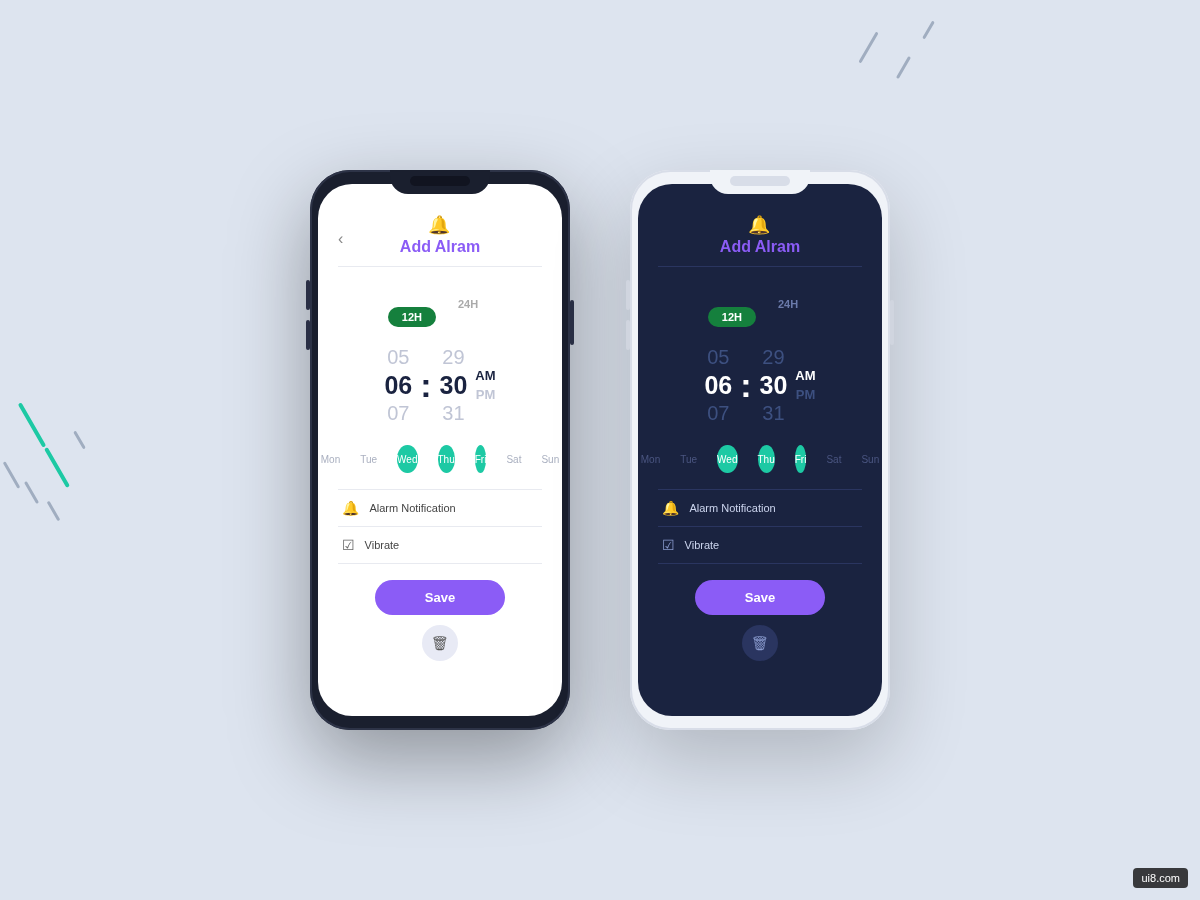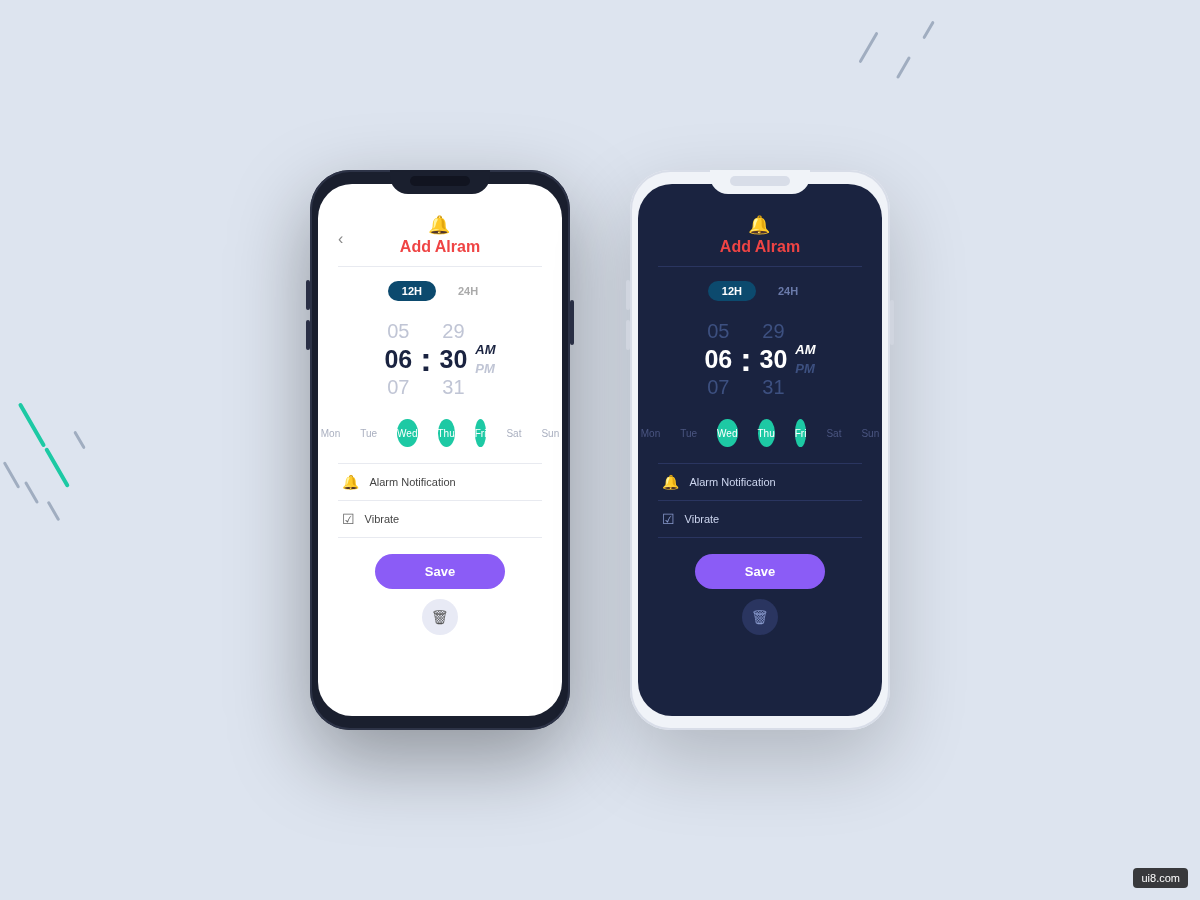--- a/index.html
+++ b/index.html
@@ -130,21 +130,21 @@
 
     .alarm-icon {
       font-size: 18px;
       color: #1dc9a4;
       margin-bottom: 2px;
     }
 
     .app-title {
       font-size: 16px;
       font-weight: 700;
-      color: #ef4444;
+      color: #8b5cf6;
     }
 
     .header-line {
       width: 100%;
       height: 1px;
       margin-top: 10px;
     }
 
     .screen-light .header-line { background: #e8eaf0; }
     .screen-dark .header-line { background: #2a3560; }
@@ -160,22 +160,23 @@
     .fmt-btn {
       padding: 4px 14px;
       border-radius: 12px;
       font-size: 11px;
       font-weight: 600;
       cursor: pointer;
       border: none;
     }
 
     .fmt-btn.active {
-      background: #0c4a6e;
+      background: #15803d;
       color: white;
+      margin-top: 26px;
     }
 
     .fmt-btn.inactive-light {
       background: transparent;
       color: #aaa;
     }
 
     .fmt-btn.inactive-dark {
       background: transparent;
       color: #6a7aaa;
@@ -216,23 +217,22 @@
       font-weight: 800;
       margin-bottom: 0px;
     }
 
     .screen-light .time-colon { color: #1a2340; }
     .screen-dark  .time-colon { color: #ffffff; }
 
     .ampm-col {
       display: flex;
       flex-direction: column;
-      align-items: flex-start;
+      align-items: center;
       gap: 4px;
-      font-style: italic;
     }
 
     .ampm-text {
       font-size: 13px;
       font-weight: 700;
     }
 
     .ampm-text.active-light { color: #1a2340; }
     .ampm-text.inactive-light { color: #c0c5d5; }
     .ampm-text.active-dark { color: #ffffff; }

